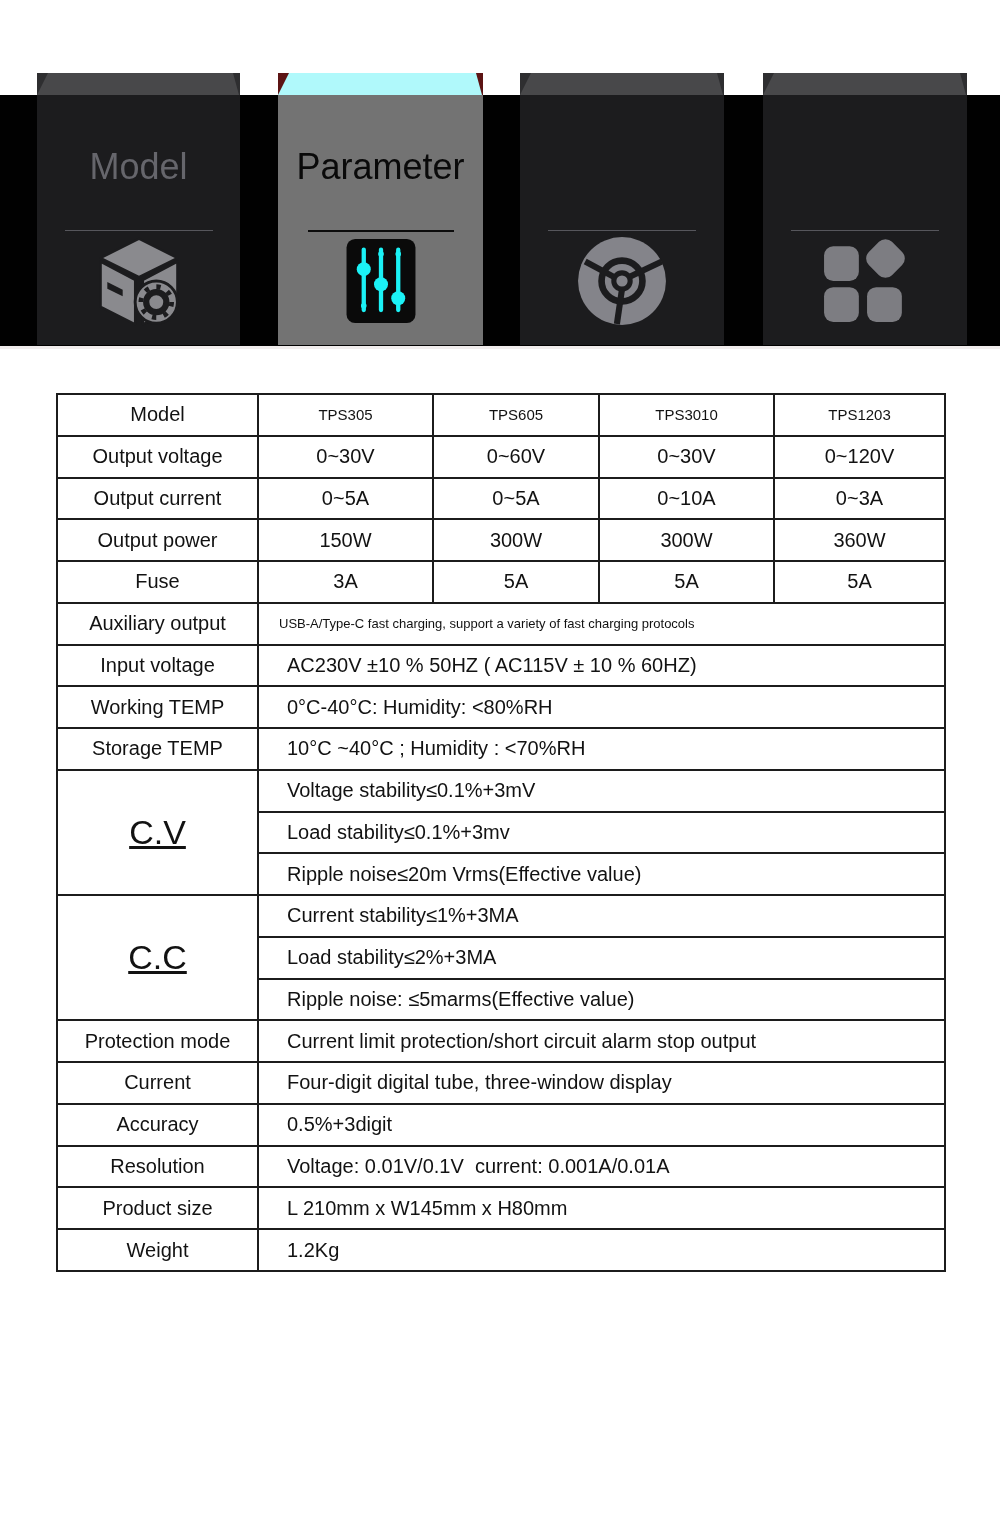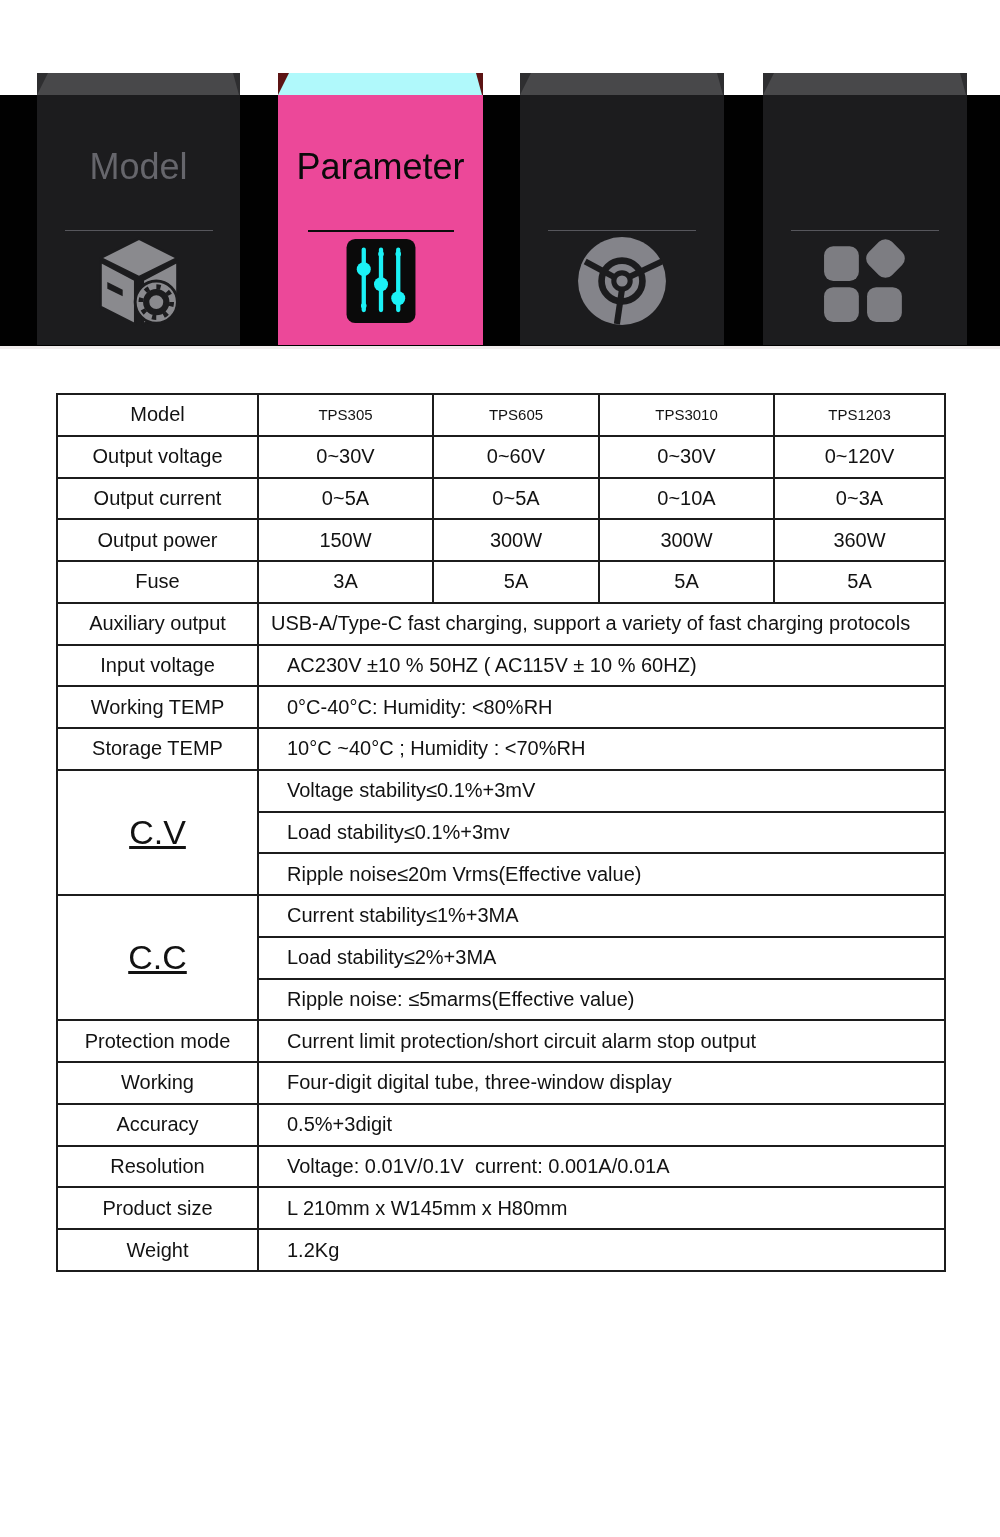--- a/index.html
+++ b/index.html
@@ -18,36 +18,36 @@
   .card .body{position:absolute;left:0;top:22px;width:100%;height:250px;background:#1c1c1e;}
   .card .tab-label{position:absolute;left:0;top:50px;width:100%;text-align:center;
         font-size:36px;line-height:44px;color:#66666c;}
   .card .underline{position:absolute;top:135px;left:50%;transform:translateX(-50%);
         width:148px;border-top:1px solid #56565c;}
   .card .icon-wrap{position:absolute;left:0;bottom:16px;width:100%;height:96px;
         display:flex;align-items:center;justify-content:center;}
 
   .card.active .flap .fold{background:#5c1414;}
   .card.active .flap .face{background:#b0f9fb;}
-  .card.active .body{background:#ec4899;}
+  .card.active .body{background:#737373;}
   .card.active .tab-label{color:#0a0a0a;}
   .card.active .underline{border-top:2px solid #0c0c0c;width:146px;}
 
   .card1{left:37px;width:203px;}
   .card2{left:278px;width:205px;}
   .card3{left:520px;width:204px;}
   .card4{left:763px;width:204px;}
 
   
   .spec{position:absolute;left:56px;top:393px;width:888px;height:879px;
         border-collapse:collapse;table-layout:fixed;color:#121212;font-size:20px;}
   .spec td{border:2px solid #1c1c1c;text-align:center;vertical-align:middle;
         padding:0;overflow:hidden;}
   .spec td.vspan{text-align:left;padding-left:28px;white-space:pre-wrap;}
-  .spec td.aux{font-size:20px;padding-left:12px;}
+  .spec td.aux{font-size:13px;padding-left:20px;}
   .spec td.big{font-size:34px;text-decoration:underline;}
   .spec td.hdr{font-size:15px;}
 
   
   .colors-heading{position:absolute;left:0;top:1392px;width:100%;margin:0;
         text-align:center;font-size:60px;font-weight:400;color:#050505;}
   .dashes{position:absolute;left:0;top:1497px;width:100%;display:flex;
         justify-content:center;gap:12px;padding-left:42px;box-sizing:border-box;}
   .dash{width:58px;height:9px;border-radius:5px;}
 </style>
@@ -234,21 +234,21 @@
         <td class="vspan" colspan="4">Load stability≤2%+3MA</td>
       </tr>
       <tr>
         <td class="vspan" colspan="4">Ripple noise: ≤5marms(Effective value)</td>
       </tr>
       <tr>
         <td>Protection mode</td>
         <td class="vspan" colspan="4">Current limit protection/short circuit alarm stop output</td>
       </tr>
       <tr>
-        <td>Working</td>
+        <td>Current</td>
         <td class="vspan" colspan="4">Four-digit digital tube, three-window display</td>
       </tr>
       <tr>
         <td>Accuracy</td>
         <td class="vspan" colspan="4">0.5%+3digit</td>
       </tr>
       <tr>
         <td>Resolution</td>
         <td class="vspan" colspan="4">Voltage: 0.01V/0.1V  current: 0.001A/0.01A</td>
       </tr>

